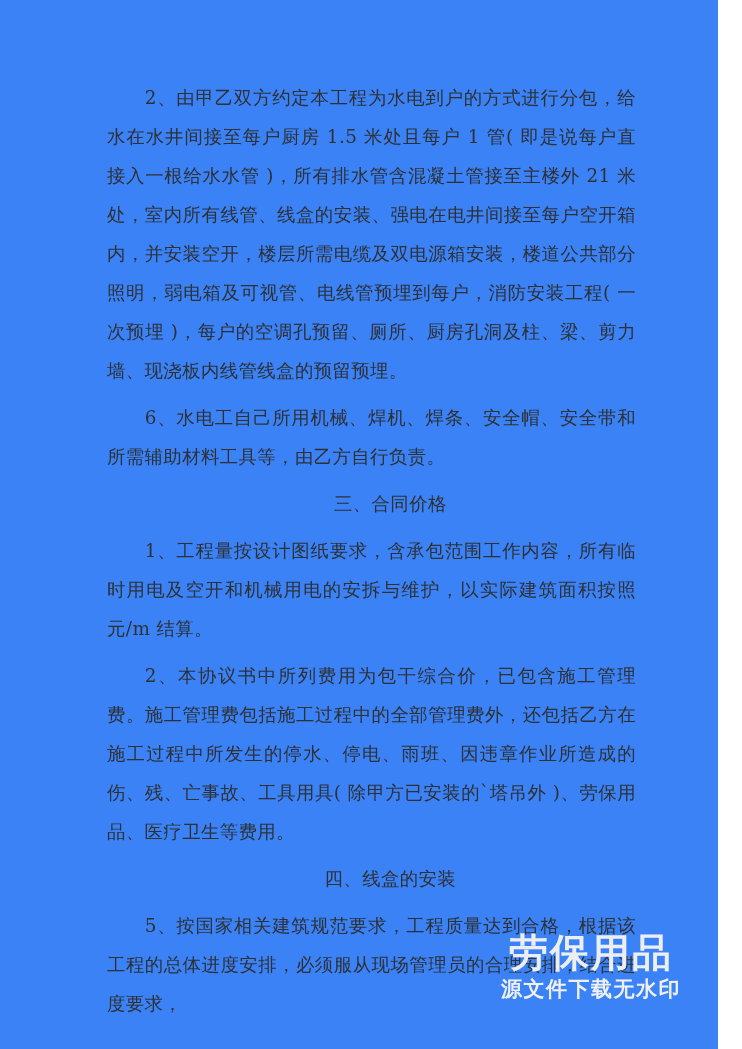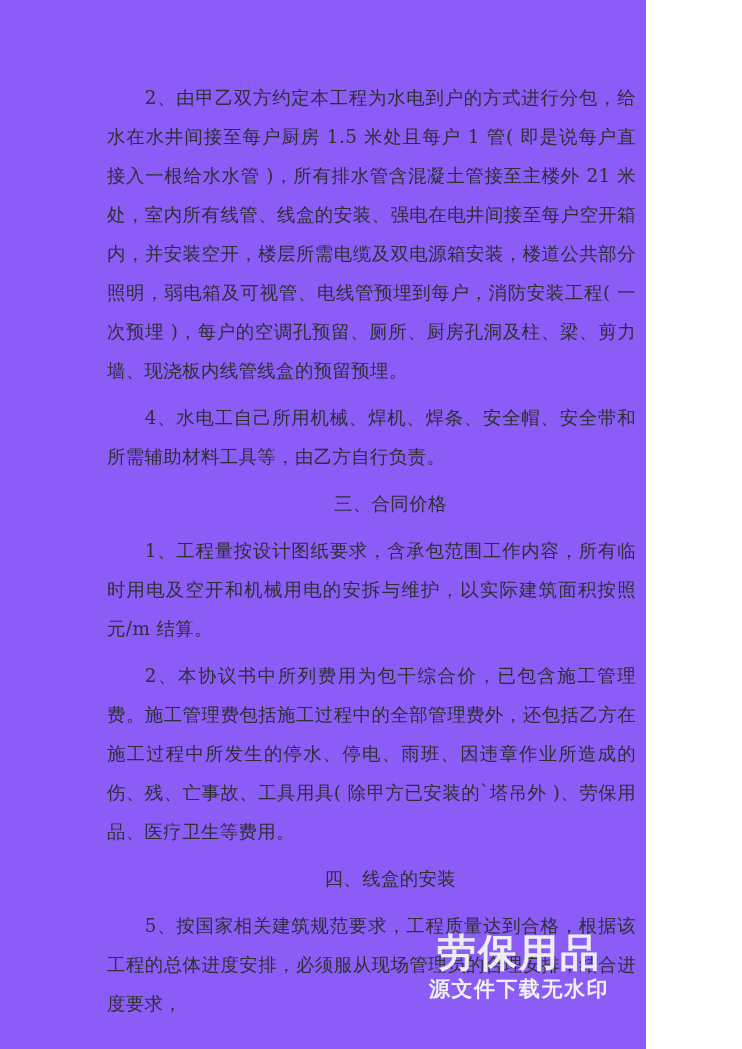--- a/index.html
+++ b/index.html
@@ -5,23 +5,23 @@
   html, body {
     margin: 0;
     padding: 0;
     background: #ffffff;
   }
   body {
     font-family: "DejaVu Serif", "Liberation Serif", serif;
   }
   #page {
     position: relative;
-    width: 646px;
+    width: 718px;
     height: 1049px;
-    background: #8b5cf6;
+    background: #3b82f6;
     overflow: hidden;
     box-sizing: border-box;
   }
   #doc-body {
     position: absolute;
     left: 107px;
     top: 78px;
     width: 529px;
   }
   .para {
@@ -78,21 +78,21 @@
 </style>
 </head>
 <body>
 
 <div id="page">
 
   <div id="doc-body">
 
     <p class="para indent">2、由甲乙双方约定本工程为水电到户的方式进行分包，给水在水井间接至每户厨房 1.5 米处且每户 1 管( 即是说每户直接入一根给水水管 )，所有排水管含混凝土管接至主楼外 21 米处，室内所有线管、线盒的安装、强电在电井间接至每户空开箱内，并安装空开，楼层所需电缆及双电源箱安装，楼道公共部分照明，弱电箱及可视管、电线管预埋到每户，消防安装工程( 一次预埋 )，每户的空调孔预留、厕所、厨房孔洞及柱、梁、剪力墙、现浇板内线管线盒的预留预埋。</p>
 
-    <p class="para indent">4、水电工自己所用机械、焊机、焊条、安全帽、安全带和所需辅助材料工具等，由乙方自行负责。</p>
+    <p class="para indent">6、水电工自己所用机械、焊机、焊条、安全帽、安全带和所需辅助材料工具等，由乙方自行负责。</p>
 
     <p class="para heading">三、合同价格</p>
 
     <p class="para indent">1、工程量按设计图纸要求，含承包范围工作内容，所有临时用电及空开和机械用电的安拆与维护，以实际建筑面积按照元/m 结算。</p>
 
     <p class="para indent">2、本协议书中所列费用为包干综合价，已包含施工管理费。施工管理费包括施工过程中的全部管理费外，还包括乙方在施工过程中所发生的停水、停电、雨班、因违章作业所造成的伤、残、亡事故、工具用具( 除甲方已安装的`塔吊外 )、劳保用品、医疗卫生等费用。</p>
 
     <p class="para heading">四、线盒的安装</p>
 
     <p class="para indent tight">5、按国家相关建筑规范要求，工程质量达到合格，根据该工程的总体进度安排，必须服从现场管理员的合理安排，结合进度要求，</p>

